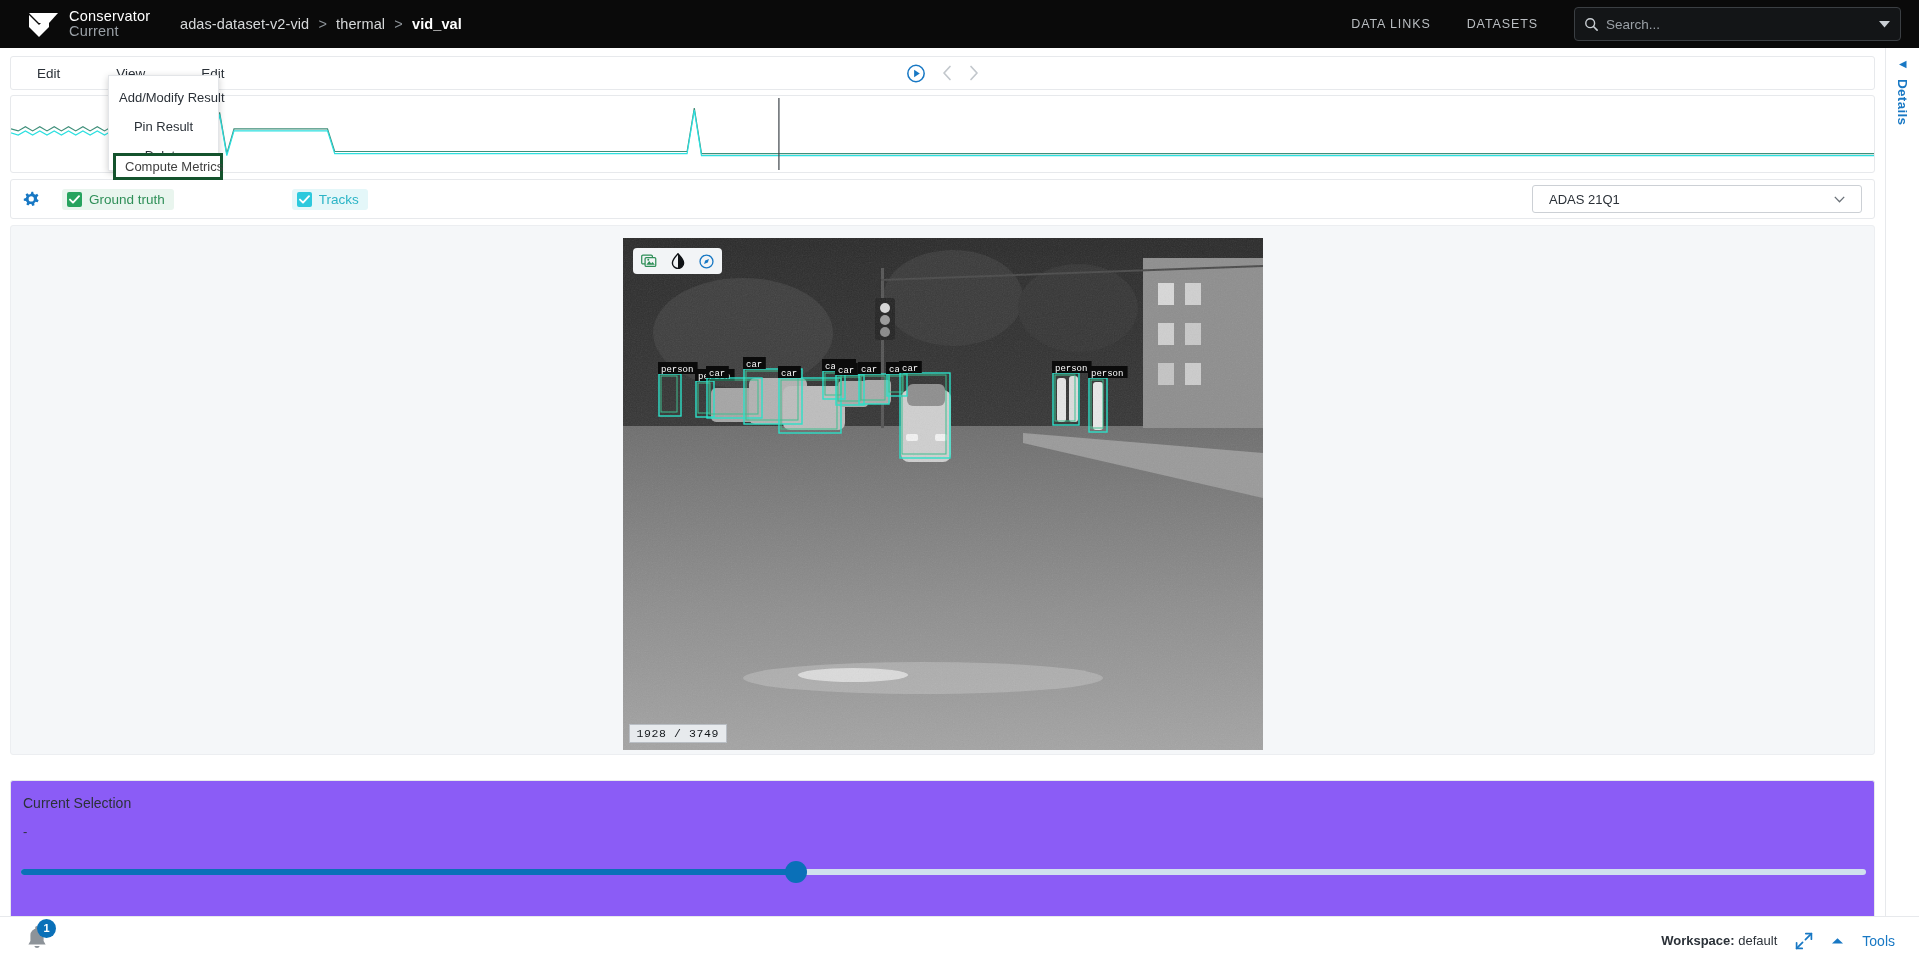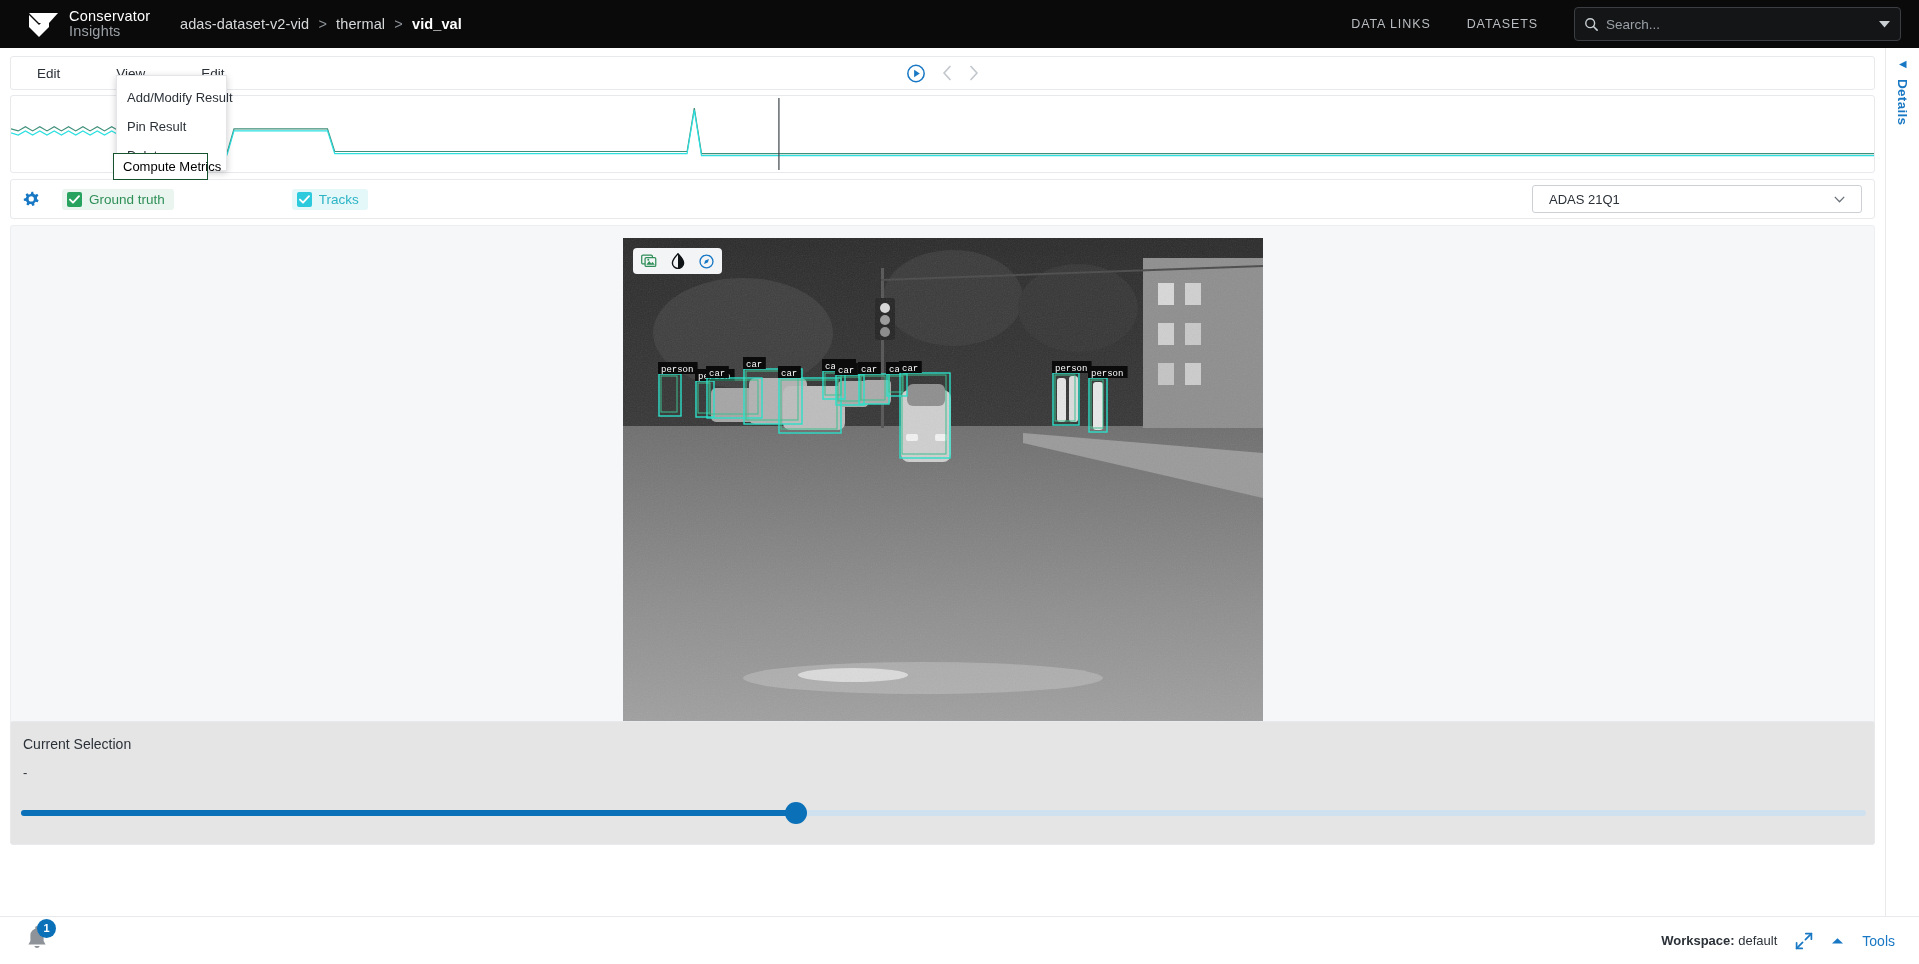--- a/index.html
+++ b/index.html
@@ -57,32 +57,32 @@
   #menu-file { margin-left: 14px; }
   #menu-view { margin-left: 32px; }
   #menu-edit { margin-left: 32px; }
 
   
   #playback { position: absolute; left: 50%; transform: translateX(-50%); display: flex; align-items: center; gap: 16px; }
   .pb-btn { cursor: pointer; display: flex; align-items: center; justify-content: center; }
 
   
   #edit-menu {
-    position: absolute; left: 116px; top: 75px; width: 111px;
+    position: absolute; left: 108px; top: 75px; width: 111px;
     background: #ffffff; border: 1px solid #e3e5e8;
-    box-shadow: 0 2px 7px rgba(0,0,0,.20); z-index: 60; padding: 7px 0 0 0;
+    box-shadow: 0 2px 7px rgba(0,0,0,.20); z-index: 60; padding: 7px 0 0 0; text-align: center;
   }
   .dd-item {
     font-size: 13px; color: #2b3138; padding: 7px 10px; white-space: nowrap; cursor: pointer;
   }
   #dd-compute {
-    position: absolute; left: 113px; top: 153px; width: 95px; height: 27px;
-    background: #ffffff; border: 1px solid #14532d; z-index: 70;
+    position: absolute; left: 113px; top: 153px; width: 110px; height: 27px;
+    background: #ffffff; border: 3px solid #14532d; z-index: 70;
     display: flex; align-items: center; padding-left: 9px;
-    font-size: 13px; color: #000000; white-space: nowrap; cursor: pointer;
+    font-size: 13px; color: #404040; white-space: nowrap; cursor: pointer;
   }
 
   
   #wave-card {
     position: absolute; left: 10px; top: 95px; width: 1865px; height: 78px;
     background: #ffffff; border: 1px solid #e7e9ec; border-radius: 3px; overflow: hidden;
   }
   #wave-svg { display: block; width: 100%; height: 100%; }
 
   
@@ -136,22 +136,22 @@
 
   #frame-counter {
     position: absolute; left: 6px; bottom: 7px; z-index: 5;
     background: #e7eaed; border: 1px solid #b9bec4;
     font-family: "Liberation Mono", monospace; font-size: 11.5px; color: #14181c;
     padding: 2px 7px; letter-spacing: .6px;
   }
 
   
   #selpanel {
-    position: absolute; left: 10px; top: 721px; width: 1865px; height: 124px;
-    background: #e5e5e5; border: 1px solid #e7e9ec; border-radius: 3px;
+    position: absolute; left: 10px; top: 780px; width: 1865px; height: 140px;
+    background: #8b5cf6; border: 1px solid #e7e9ec; border-radius: 3px;
   }
   #sel-title { position: absolute; left: 12px; top: 14px; font-size: 14px; color: #2b3138; }
   #sel-value { position: absolute; left: 12px; top: 43px; font-size: 13px; color: #2b3138; }
   #slider { position: absolute; left: 10px; top: 80px; width: 1845px; height: 22px; cursor: pointer; }
   #slider .track-bg { position: absolute; left: 0; top: 8px; width: 100%; height: 6px; background: #cfe0ee; border-radius: 3px; }
   #slider .track-fill { position: absolute; left: 0; top: 8px; height: 6px; background: #0a70b8; border-radius: 3px; }
   #slider .knob {
     position: absolute; top: 0; width: 22px; height: 22px; border-radius: 50%;
     background: #0a70b8; transform: translateX(-11px);
   }
@@ -193,21 +193,21 @@
 <div id="topbar">
   <div id="logo-block">
     <svg id="logo-mark" viewBox="0 0 42 30">
       <path d="M2 4 L21 4 L21 14 L11 4 Z" fill="#ffffff"></path>
       <path d="M21 4 L40 4 L31 14 L21 14 Z" fill="#ffffff"></path>
       <path d="M11 6 L21 16 L21 28 L11 18 Z" fill="#ffffff"></path>
       <path d="M31 6 L31 18 L21 28 L21 16 Z" fill="#ffffff"></path>
     </svg>
     <div id="logo-text">
       <span class="l1">Conservator</span>
-      <span class="l2">Insights</span>
+      <span class="l2">Current</span>
     </div>
   </div>
 
   <div id="breadcrumb">
     <span>adas-dataset-v2-vid</span>
     <span class="sep">&gt;</span>
     <span>thermal</span>
     <span class="sep">&gt;</span>
     <span class="last">vid_val</span>
   </div>

